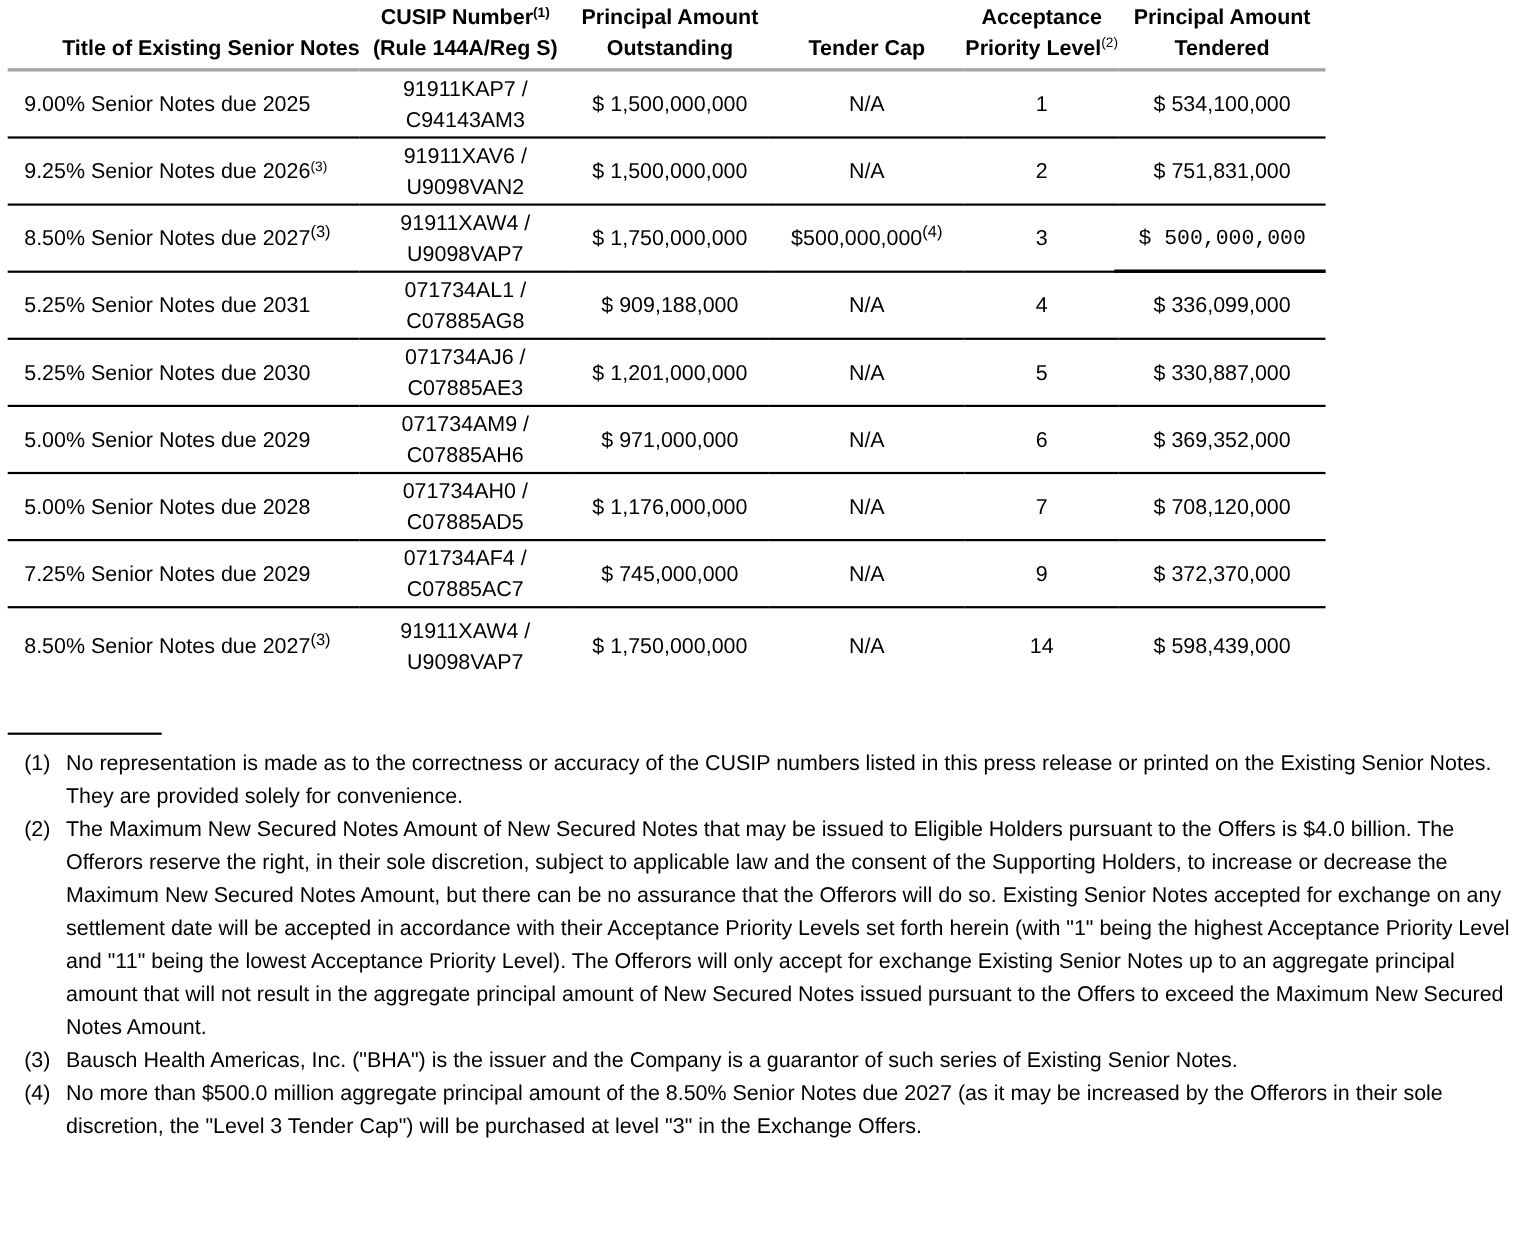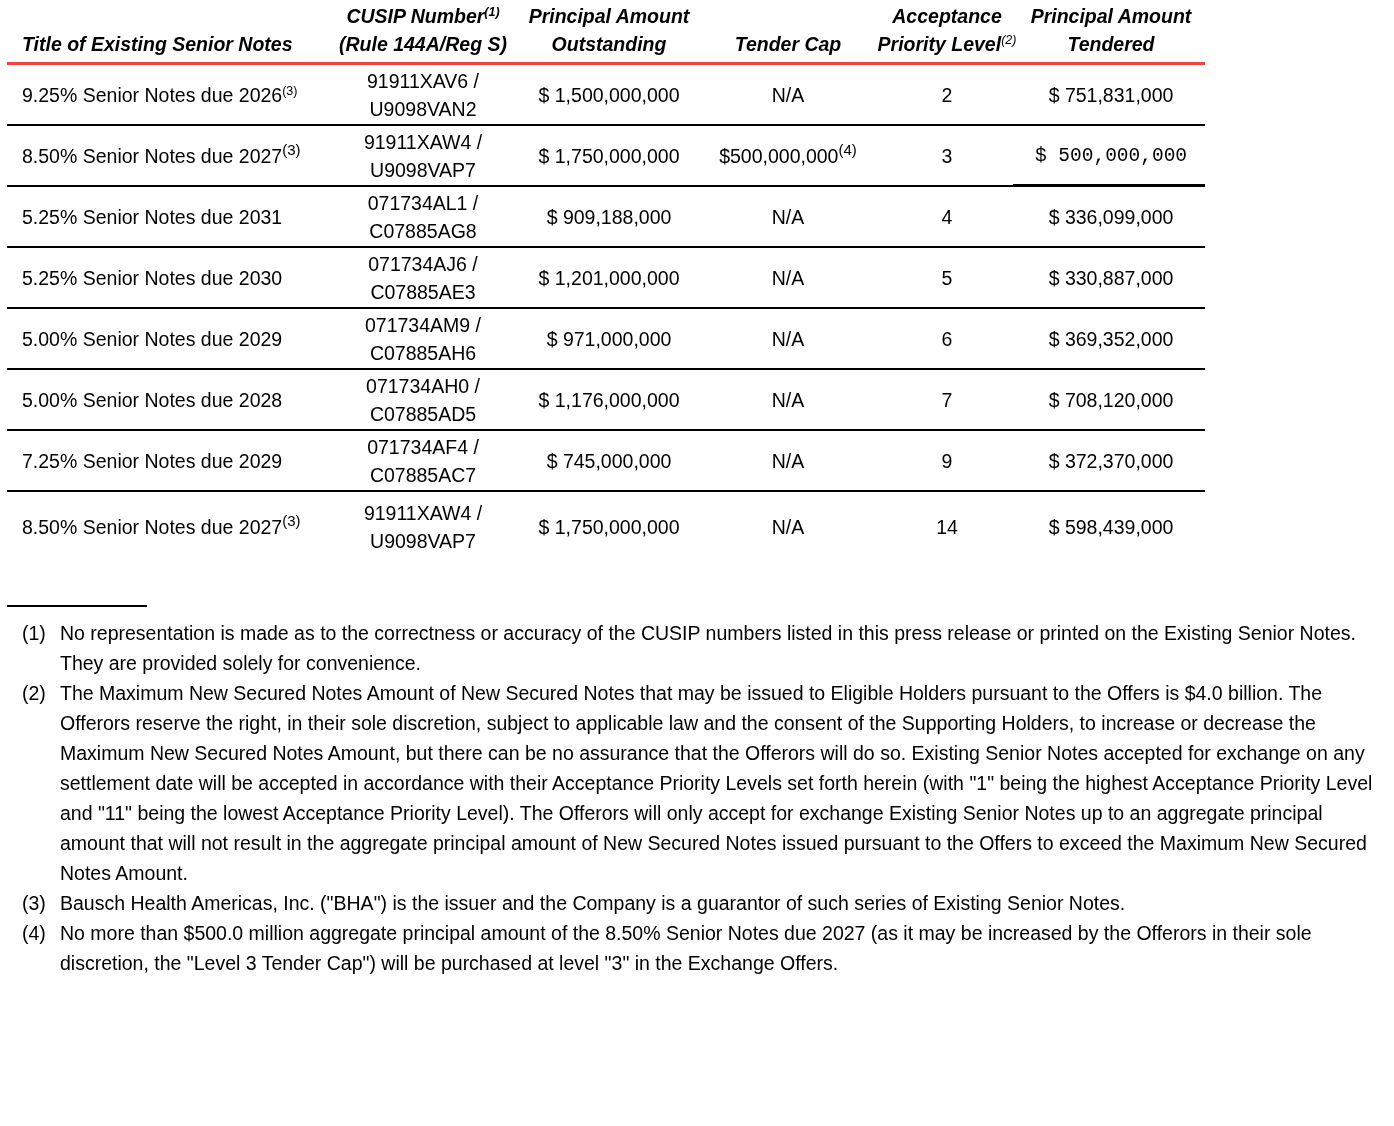--- a/index.html
+++ b/index.html
@@ -21,24 +21,23 @@
   col.col-cusip      { width: 192px; }
   col.col-outstanding{ width: 180px; }
   col.col-tender-cap { width: 178px; }
   col.col-priority   { width: 140px; }
   col.col-tendered   { width: 188px; }
 
   thead th {
     font-size: 19.5px; font-weight: 700;
     vertical-align: bottom; text-align: center;
     line-height: 28px; padding: 0 0 4px 0;
-    border-bottom: 3px solid #ef4444;
-    font-style: italic;
-  }
-  thead th.h-title { text-align: left; padding-left: 15px; }
+    border-bottom: 3px solid #a3a3a3;
+  }
+  thead th.h-title { text-align: right; padding-left: 15px; }
 
   tbody td {
     font-size: 19.5px; text-align: center;
     vertical-align: middle;
     height: 59px; line-height: 28px;
     padding: 0; border-bottom: 2px solid #000;
   }
   tbody tr:last-child td { border-bottom: none; height: 70px; vertical-align: top; padding-top: 7px; }
   tbody td.c-title { text-align: left; padding-left: 15px; }
   tbody tr:last-child td.c-title,
@@ -102,20 +101,31 @@
             <div><span>Priority Level</span><sup class="sup sup-small sup-normal">(2)</sup></div>
           </th>
           <th>
             <div><span>Principal Amount</span></div>
             <div><span>Tendered</span></div>
           </th>
         </tr>
     </thead>
     <tbody>
         <tr>
+          <td class="c-title"><span>9.00% Senior Notes due 2025</span></td>
+          <td>
+            <div>91911KAP7 /</div>
+            <div>C94143AM3</div>
+          </td>
+          <td class="c-single">$ 1,500,000,000</td>
+          <td class="c-single"><span>N/A</span></td>
+          <td class="c-single">1</td>
+          <td class="c-single">$ 534,100,000</td>
+        </tr>
+        <tr>
           <td class="c-title"><span>9.25% Senior Notes due 2026</span><sup class="sup sup-small">(3)</sup></td>
           <td>
             <div>91911XAV6 /</div>
             <div>U9098VAN2</div>
           </td>
           <td class="c-single">$ 1,500,000,000</td>
           <td class="c-single"><span>N/A</span></td>
           <td class="c-single">2</td>
           <td class="c-single">$ 751,831,000</td>
         </tr>

